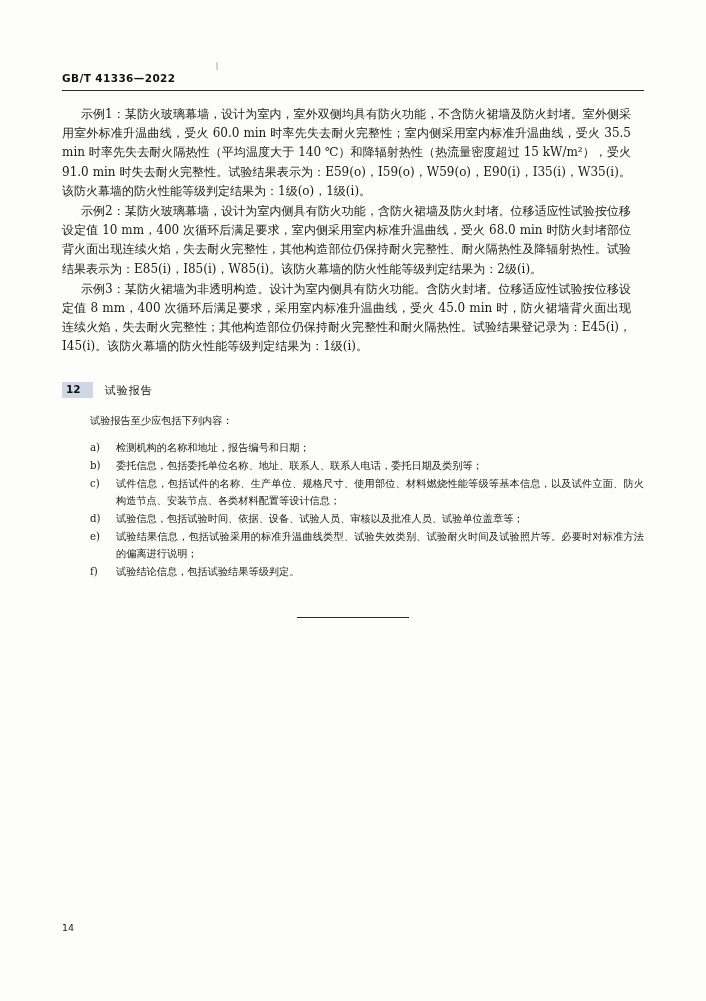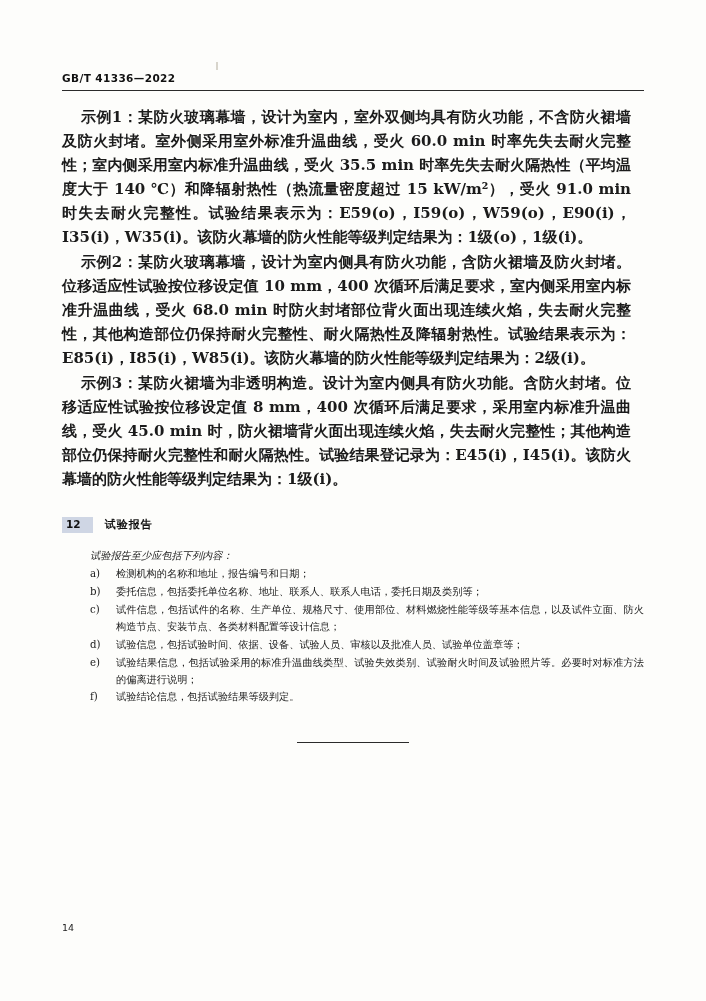--- a/index.html
+++ b/index.html
@@ -45,54 +45,52 @@
     font-size: 10.2px;
     line-height: 1.62;
     text-align: justify;
     text-justify: inter-ideograph;
     color: #1b1b1b;
   }
   .body-para {
     text-indent: 0;
   }
   .example {
-    font-size: 15px;
+    font-size: 12px;
     line-height: 1.6;
     text-indent: 19px;
     margin: 0 13px 1px 0;
-    font-weight: bold;
   }
   .section-head {
     display: flex;
     align-items: center;
     margin: 26px 0 14px 0;
   }
   .section-num {
     font-family: "DejaVu Sans", "Liberation Sans", sans-serif;
     font-size: 10.5px;
     font-weight: bold;
     color: #111;
     background: #cfd6e4;
     padding: 1px 12px 1px 4px;
     margin-right: 12px;
     line-height: 1.3;
   }
   .section-title {
     font-family: "DejaVu Sans", "Liberation Sans", sans-serif;
     font-size: 11px;
-    font-weight: bold;
+    font-weight: normal;
     color: #111;
     letter-spacing: 1px;
   }
   .intro-line {
     font-size: 10.2px;
     line-height: 1.7;
-    margin: 0 0 2px 0;
+    margin: 0 0 11px 0;
     padding-left: 28px;
-    font-style: italic;
   }
   .list {
     margin: 0;
     padding: 0;
     list-style: none;
   }
   .list li {
     display: flex;
     font-size: 10.2px;
     line-height: 1.66;

